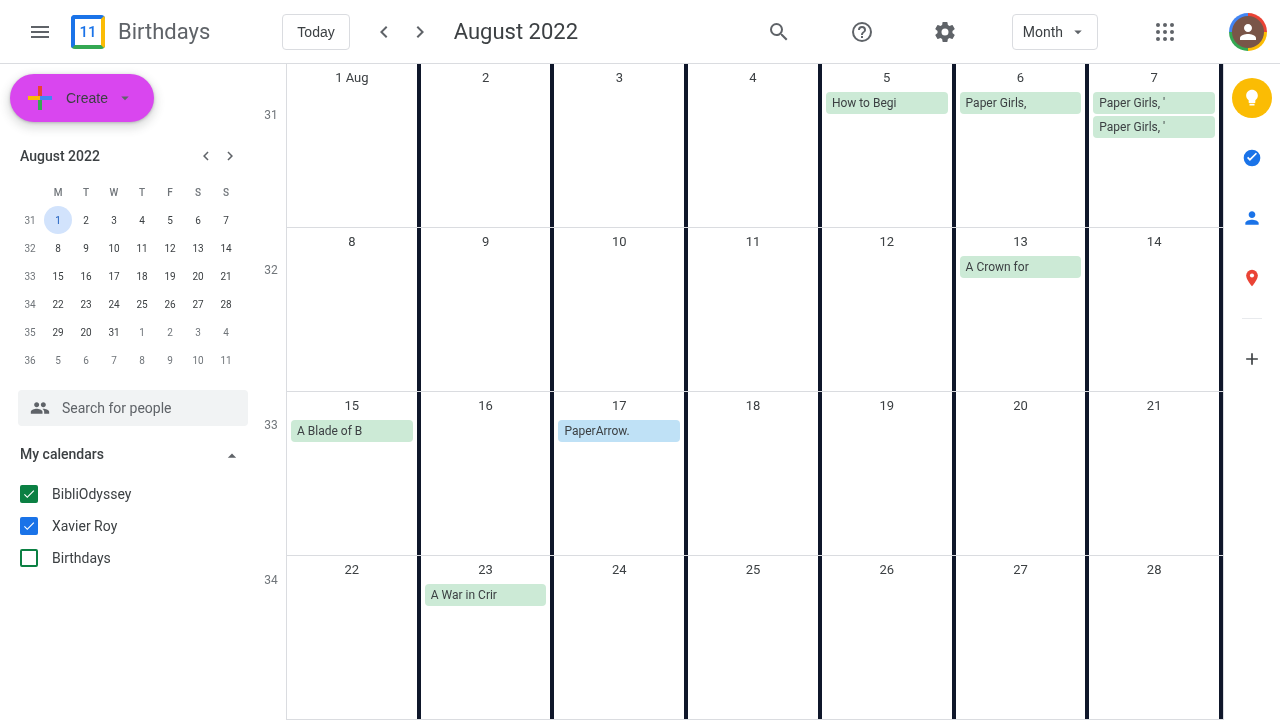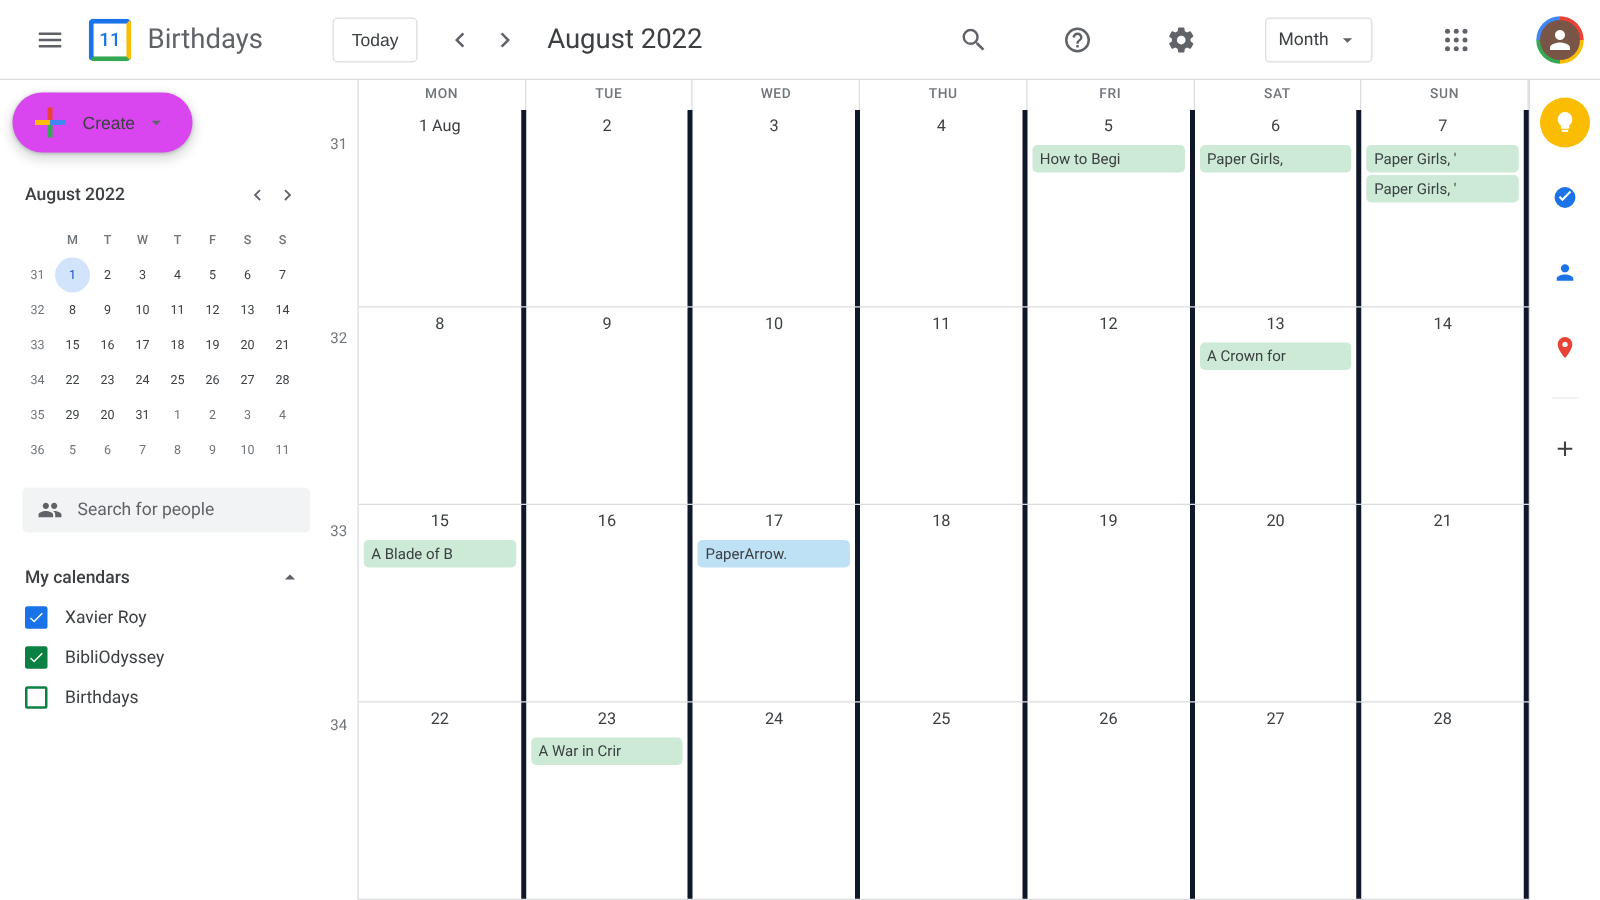--- a/index.html
+++ b/index.html
@@ -6,21 +6,21 @@
   html,body{width:1280px;height:720px;font-family:'Google Sans',Roboto,Arial,sans-serif;background:#fff;color:#3c4043;overflow:hidden;}
   
   .hdr{height:64px;display:flex;align-items:center;padding:0 16px;border-bottom:1px solid #dadce0;position:relative;}
   .iconbtn{width:48px;height:48px;border:none;background:none;border-radius:50%;display:flex;align-items:center;justify-content:center;cursor:pointer;color:#5f6368;}
   .iconbtn svg{width:24px;height:24px;fill:currentColor;}
   .logo{display:flex;align-items:center;margin-left:4px;}
   .logo-img{width:40px;height:40px;position:relative;}
   .logo-img .base{position:absolute;inset:3px;background:#fff;border:4px solid #1a73e8;border-right-color:#fbbc04;border-bottom-color:#34a853;border-radius:4px;}
   .logo-img .num{position:absolute;inset:0;display:flex;align-items:center;justify-content:center;font-size:15px;font-weight:500;color:#1a73e8;}
   .logo-txt{font-size:22px;color:#5f6368;margin-left:10px;font-weight:400;}
-  .today-btn{margin-left:56px;height:36px;padding:0 14px;border:1px solid #dadce0;border-radius:4px;background:#fff;font-size:14px;color:#3c4043;cursor:pointer;font-weight:500;}
+  .today-btn{margin-left:72px;height:36px;padding:0 14px;border:1px solid #dadce0;border-radius:4px;background:#fff;font-size:14px;color:#3c4043;cursor:pointer;font-weight:500;}
   .navbtn{width:32px;height:32px;border:none;background:none;border-radius:50%;display:flex;align-items:center;justify-content:center;cursor:pointer;color:#5f6368;margin:0 2px;}
   .navbtn svg{width:24px;height:24px;fill:currentColor;}
   .nav-group{display:flex;margin-left:16px;}
   .date-title{font-size:22px;color:#3c4043;margin-left:16px;}
   .hdr-right{position:absolute;right:16px;display:flex;align-items:center;gap:35px;}
   .view-select{height:36px;padding:0 10px;border:1px solid #dadce0;border-radius:4px;background:#fff;display:flex;align-items:center;cursor:pointer;margin:0 8px;font-size:14px;color:#3c4043;}
   .view-select svg{width:18px;height:18px;fill:#5f6368;margin-left:6px;}
   .apps-btn svg{width:24px;height:24px;}
   .avatar{width:32px;height:32px;border-radius:50%;margin-left:8px;cursor:pointer;position:relative;}
   .avatar::before{content:'';position:absolute;inset:-3px;border-radius:50%;background:conic-gradient(#ea4335 0 90deg,#fbbc04 90deg 180deg,#34a853 180deg 270deg,#4285f4 270deg 360deg);z-index:0;}
@@ -46,21 +46,21 @@
   .mini-cell{width:28px;height:28px;display:flex;align-items:center;justify-content:center;font-size:10px;color:#70757a;}
   .mini-dow{font-weight:500;color:#70757a;}
   .mini-day{color:#3c4043;border-radius:50%;cursor:pointer;font-size:10px;}
   .mini-day.other{color:#70757a;}
   .mini-day.today{background:#d2e3fc;color:#185abc;}
   .mini-wk{color:#70757a;font-size:10px;}
   .search-people{margin:16px 8px 0 8px;height:36px;border-radius:4px;background:#f1f3f4;display:flex;align-items:center;padding:0 12px;cursor:text;}
   .search-people svg{width:20px;height:20px;fill:#5f6368;margin-right:12px;}
   .search-people span{color:#5f6368;font-size:14px;}
   .section{margin-top:20px;padding:0 14px 0 10px;}
-  .section-hdr{display:flex;align-items:center;justify-content:space-between;height:32px;cursor:pointer;}
+  .section-hdr{display:flex;align-items:flex-start;justify-content:space-between;height:32px;cursor:pointer;}
   .section-hdr span{font-size:14px;font-weight:500;color:#3c4043;}
   .section-hdr svg{width:20px;height:20px;fill:#5f6368;}
   .cal-item{display:flex;align-items:center;height:32px;cursor:pointer;}
   .chk{width:18px;height:18px;border-radius:2px;margin-right:14px;display:flex;align-items:center;justify-content:center;}
   .chk.on svg{width:14px;height:14px;fill:#fff;}
   .chk.off{border:2px solid;background:#fff!important;}
   .cal-item span{font-size:14px;}
   
   .main{flex:1;display:flex;border-right:1px solid #dadce0;}
   .wk-col{width:30px;padding-top:36px;}
@@ -267,60 +267,51 @@
 
     <div class="section">
       <div class="section-hdr">
         <span>My calendars</span>
         <svg viewBox="0 0 24 24">
             <path d="M7 14l5-5 5 5z"></path>
           </svg>
       </div>
       <div id="cal-list">
           <div class="cal-item">
+            <div class="chk on" style="background:#0b8043">
+              <svg viewBox="0 0 24 24">
+                <path d="M9 16.17 4.83 12l-1.42 1.41L9 19 21 7l-1.41-1.41z"></path>
+              </svg>
+            </div>
+            <span>BibliOdyssey</span>
+          </div>
+          <div class="cal-item">
             <div class="chk on" style="background:#1a73e8">
               <svg viewBox="0 0 24 24">
                 <path d="M9 16.17 4.83 12l-1.42 1.41L9 19 21 7l-1.41-1.41z"></path>
               </svg>
             </div>
             <span>Xavier Roy</span>
-          </div>
-          <div class="cal-item">
-            <div class="chk on" style="background:#0b8043">
-              <svg viewBox="0 0 24 24">
-                <path d="M9 16.17 4.83 12l-1.42 1.41L9 19 21 7l-1.41-1.41z"></path>
-              </svg>
-            </div>
-            <span>BibliOdyssey</span>
           </div>
           <div class="cal-item">
             <div class="chk off" style="border-color:#0b8043"></div>
             <span>Birthdays</span>
           </div>
         </div>
     </div>
   </div>
 
   <div class="main">
     <div class="wk-col" id="wk-col">
         <div class="wk-num">31</div>
         <div class="wk-num">32</div>
         <div class="wk-num">33</div>
         <div class="wk-num">34</div>
       </div>
     <div class="grid">
-      <div class="dow-row" id="dow-row">
-          <div class="dow-cell">MON</div>
-          <div class="dow-cell">TUE</div>
-          <div class="dow-cell">WED</div>
-          <div class="dow-cell">THU</div>
-          <div class="dow-cell">FRI</div>
-          <div class="dow-cell">SAT</div>
-          <div class="dow-cell">SUN</div>
-        </div>
       <div class="month-body" id="month-body">
           <div class="week">
             <div class="day">
               <div class="daynum">1 Aug</div>
             </div>
             <div class="day">
               <div class="daynum">2</div>
             </div>
             <div class="day">
               <div class="daynum">3</div>

